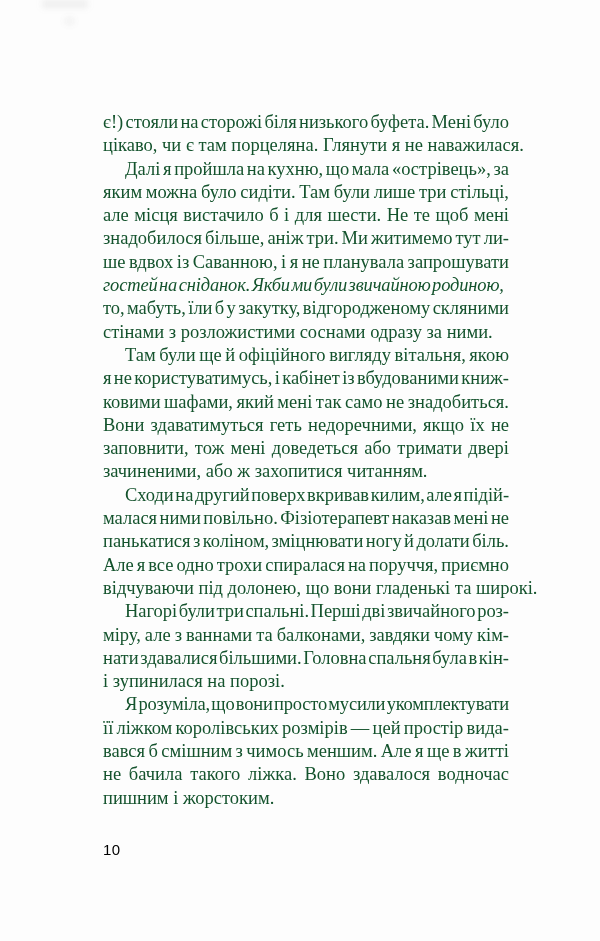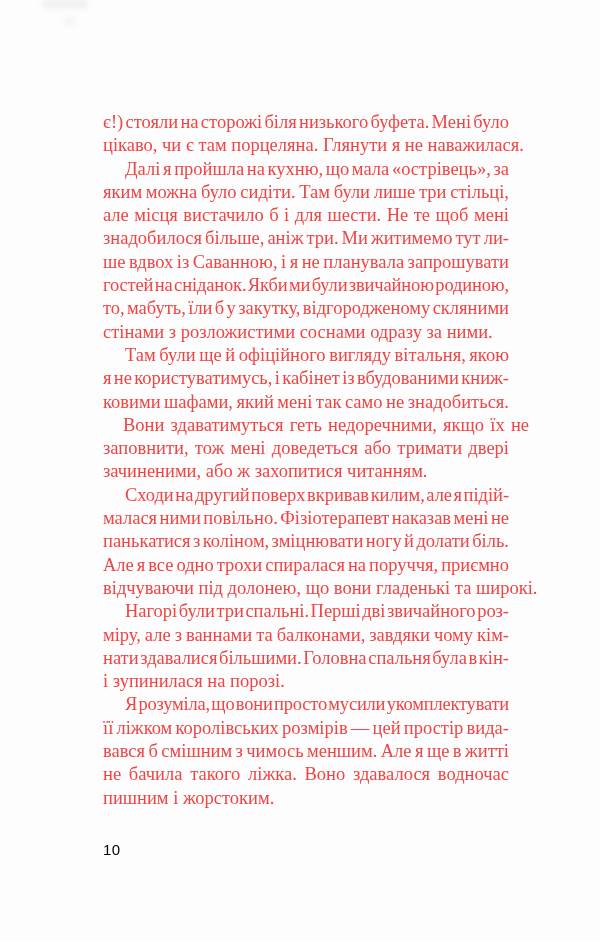--- a/index.html
+++ b/index.html
@@ -23,21 +23,21 @@
   }
   .bleed.b1 { left: 42px; top: 0;   width: 46px; height: 8px; }
   .bleed.b2 { left: 64px; top: 17px; width: 11px; height: 8px; opacity: .7; }
   .text-block {
     position: absolute;
     left: 103px;
     top: 111px;
     width: 406px;
     font-size: 18.5px;
     line-height: 23.3px;
-    color: #ef4444;
+    color: #14532d;
     letter-spacing: 0;
   }
   .para { margin: 0; }
   .line { white-space: nowrap; height: 23.3px; }
   .line.indent { padding-left: 22px; }
   .line span { display: inline-block; white-space: nowrap; }
   .page-number {
     position: absolute;
     left: 103px;
     top: 841px;
@@ -58,29 +58,29 @@
       <div class="para">
         <div class="line"><span style="word-spacing: -2.33398px;">є!) стояли на сторожі біля низького буфета. Мені було</span></div>
         <div class="line last"><span>цікаво, чи є там порцеляна. Глянути я не наважилася.</span></div>
       </div>
       <div class="para">
         <div class="line indent"><span style="word-spacing: -1.98633px;">Далі я пройшла на кухню, що мала «острівець», за</span></div>
         <div class="line"><span style="word-spacing: -0.908203px;">яким можна було сидіти. Там були лише три стільці,</span></div>
         <div class="line"><span style="word-spacing: 0.896875px;">але місця вистачило б і для шести. Не те щоб мені</span></div>
         <div class="line"><span style="word-spacing: -1.60268px;">знадобилося більше, аніж три. Ми житимемо тут ли-</span></div>
         <div class="line"><span style="word-spacing: -1.11719px;">ше вдвох із Саванною, і я не планувала запрошувати</span></div>
-        <div class="line"><span style="letter-spacing: -0.150123px; word-spacing: -3px;">гостей на сніданок. Якби ми були звичайною родиною,</span></div>
+        <div class="line"><span style="letter-spacing: -0.150123px; word-spacing: -3px; font-style: italic;">гостей на сніданок. Якби ми були звичайною родиною,</span></div>
         <div class="line"><span style="word-spacing: -2.30804px;">то, мабуть, їли б у закутку, відгородженому скляними</span></div>
         <div class="line last"><span>стінами з розложистими соснами одразу за ними.</span></div>
       </div>
       <div class="para">
         <div class="line indent"><span style="word-spacing: -1.02902px;">Там були ще й офіційного вигляду вітальня, якою</span></div>
         <div class="line"><span style="word-spacing: -2.3192px;">я не користуватимусь, і кабінет із вбудованими книж-</span></div>
         <div class="line"><span style="word-spacing: -1.08036px;">ковими шафами, який мені так само не знадобиться.</span></div>
-        <div class="line"><span style="word-spacing: 1.56771px; margin-left: 20px;">Вони здаватимуться геть недоречними, якщо їх не</span></div>
+        <div class="line"><span style="word-spacing: 1.56771px;">Вони здаватимуться геть недоречними, якщо їх не</span></div>
         <div class="line"><span style="word-spacing: 1.65104px;">заповнити, тож мені доведеться або тримати двері</span></div>
         <div class="line last"><span>зачиненими, або ж захопитися читанням.</span></div>
       </div>
       <div class="para">
         <div class="line indent"><span style="letter-spacing: -0.044375px; word-spacing: -3px;">Сходи на другий поверх вкривав килим, але я підій-</span></div>
         <div class="line"><span style="word-spacing: -2.21615px;">малася ними повільно. Фізіотерапевт наказав мені не</span></div>
         <div class="line"><span style="word-spacing: -2.23884px;">панькатися з коліном, зміцнювати ногу й долати біль.</span></div>
         <div class="line"><span style="word-spacing: -1.66016px;">Але я все одно трохи спиралася на поруччя, приємно</span></div>
         <div class="line last"><span>відчуваючи під долонею, що вони гладенькі та широкі.</span></div>
       </div>

